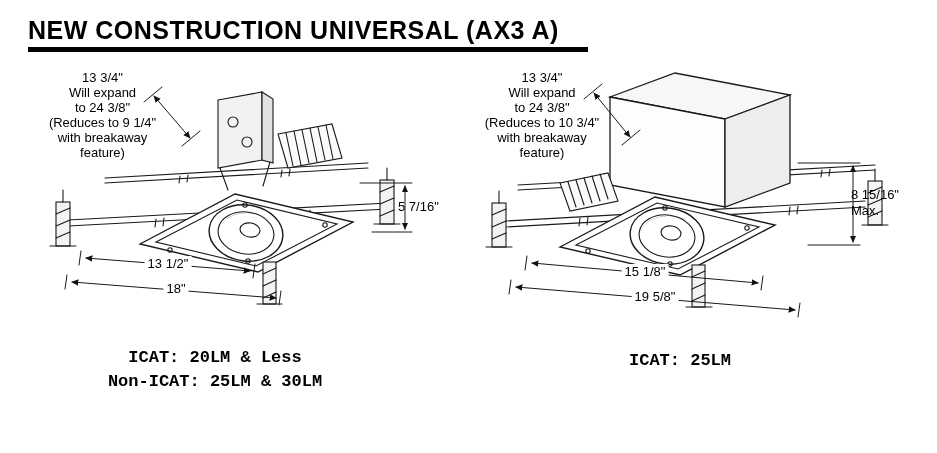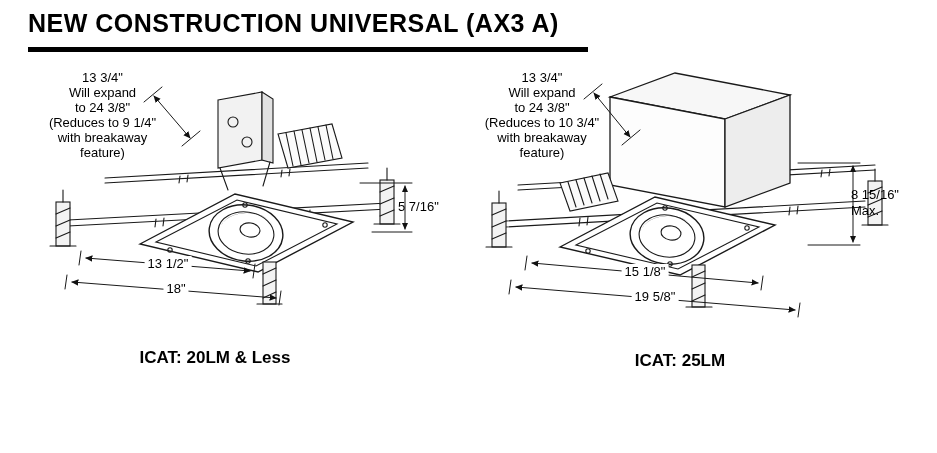--- a/index.html
+++ b/index.html
@@ -1,32 +1,32 @@
 <!DOCTYPE html>
 <html><head>
 <meta charset="utf-8">
 <style>
   html,body{margin:0;padding:0;}
   body{
     width:937px;height:453px;position:relative;background:#ffffff;
     font-family:"Liberation Sans", sans-serif;color:#000;overflow:hidden;
   }
   .page-title{
-    position:absolute;left:28px;top:9px;margin:0;
+    position:absolute;left:28px;top:16px;margin:0;
     font-size:25px;font-weight:bold;letter-spacing:.5px;white-space:nowrap;
   }
   .title-rule{position:absolute;left:28px;top:47px;width:560px;height:5px;background:#000;}
   svg{position:absolute;}
   .note{position:absolute;text-align:center;font-size:13px;line-height:15px;}
   .note span{display:block;}
   .label{position:absolute;font-size:13px;white-space:nowrap;}
   .label.masked{background:#fff;padding:0 3px;transform:translateX(-50%);}
   .label.twoline span{display:block;line-height:16px;}
   .caption{position:absolute;text-align:center;font-weight:bold;font-size:17px;line-height:24px;}
-  .caption span{display:block;}
+  .caption span{display:block;font-family:Liberation Mono, monospace;}
 </style>
 </head>
 <body>
 
 <h1 class="page-title">NEW CONSTRUCTION UNIVERSAL (AX3 A)</h1>
 <div class="title-rule"></div>
 
 <svg width="420" height="300" viewBox="0 0 420 300" style="left:20px;top:62px">
   <defs>
     <marker id="arwL" viewBox="0 0 10 10" refX="8" refY="5" markerWidth="8" markerHeight="8" orient="auto-start-reverse">
@@ -181,20 +181,21 @@
   <span>with breakaway</span>
   <span>feature)</span>
 </div>
 
 <div class="label" style="left:398px;top:199px;">5 7/16"</div>
 <div class="label masked" style="left:168px;top:256px;">13 1/2"</div>
 <div class="label masked" style="left:176px;top:281px;">18"</div>
 
 <div class="caption" style="left:40px;top:346px;width:350px;">
   <span>ICAT: 20LM &amp; Less</span>
+  <span>Non-ICAT: 25LM &amp; 30LM</span>
 </div>
 
 <div class="note" style="left:452px;top:70px;width:180px;">
   <span>13 3/4"</span>
   <span>Will expand</span>
   <span>to 24 3/8"</span>
   <span>(Reduces to 10 3/4"</span>
   <span>with breakaway</span>
   <span>feature)</span>
 </div>

